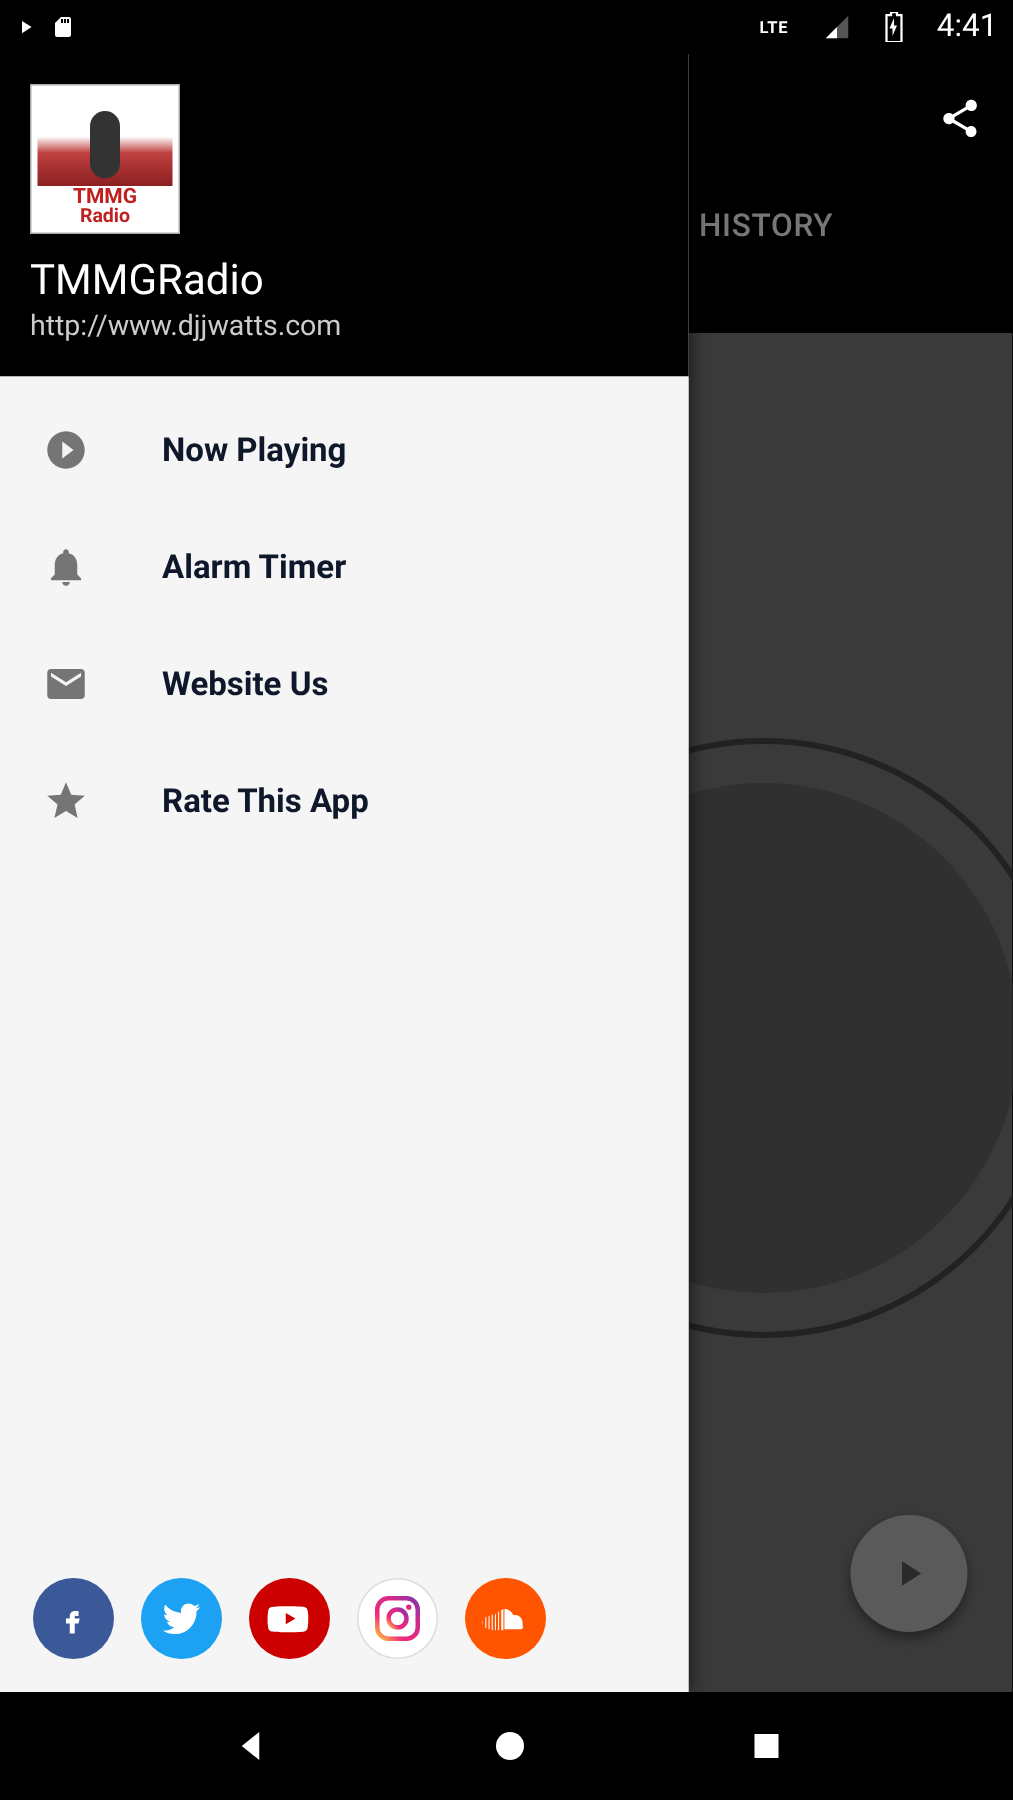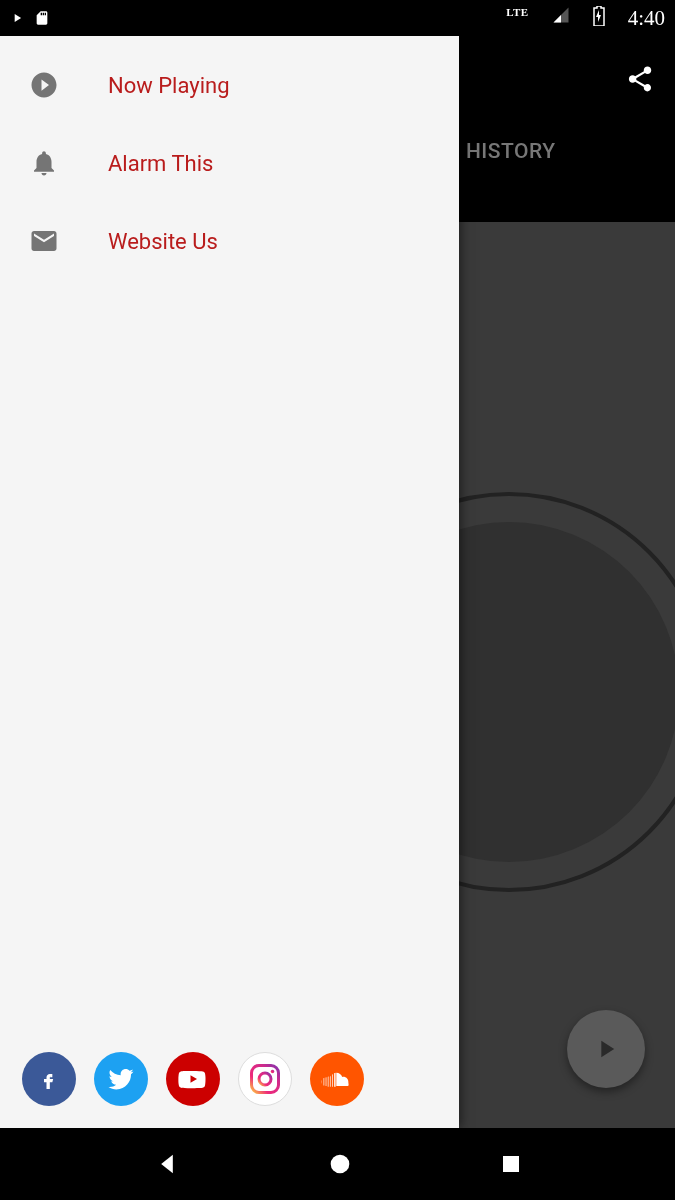--- a/index.html
+++ b/index.html
@@ -16,21 +16,21 @@
     .status-bar {
       height: 36px;
       background: #000;
       display: flex;
       align-items: center;
       justify-content: space-between;
       padding: 0 10px;
       color: #fff;
     }
     .status-left { display: flex; gap: 10px; align-items: center; }
-    .status-right { display: flex; gap: 23px; font-size: 20px; font-family: Liberation Serif, serif; }
+    .status-right { display: flex; gap: 23px; align-items: center; font-size: 20px; }
     .lte-text { font-size: 11px; font-weight: bold; letter-spacing: 0.5px; }
     .clock-text { font-size: 21px; font-weight: 400; }
     
     
     .bg-content {
       position: absolute;
       top: 36px;
       left: 0;
       right: 0;
       bottom: 72px;
@@ -166,23 +166,23 @@
     }
     .nav-icon {
       width: 32px;
       height: 32px;
       display: flex;
       align-items: center;
       justify-content: center;
       margin-right: 48px;
     }
     .nav-label {
-      color: #b91c1c;
+      color: #0f172a;
       font-size: 22px;
-      font-weight: 400;
+      font-weight: 700;
     }
     
     .social-row {
       display: flex;
       gap: 18px;
       padding: 22px;
       background: #f5f5f5;
     }
     .social-icon {
       width: 54px;
@@ -238,21 +238,21 @@
           <path d="M2 22h20V2z" fill="#555"></path>
           <path d="M2 22h10V12z" fill="#fff"></path>
         </svg>
     </span>
     <span>
       <svg width="12" height="20" viewBox="0 0 12 20" fill="#fff">
           <path d="M4 0h4v2h3v18H1V2h3V0z" fill="none" stroke="#fff" stroke-width="1.5"></path>
           <path d="M6 4l-3 7h2v5l3-7H6z" fill="#fff"></path>
         </svg>
     </span>
-    <span class="clock-text">4:40</span>
+    <span class="clock-text">4:41</span>
   </div>
 </div>
 
 <div class="bg-content">
   <div class="bg-header">
     <span>
       <svg width="30" height="30" viewBox="0 0 24 24" fill="#fff">
           <path d="M18 16c-.8 0-1.5.3-2 .8l-7-4.1c0-.2.1-.5.1-.7s0-.5-.1-.7l7-4.1c.5.5 1.2.8 2 .8 1.7 0 3-1.3 3-3s-1.3-3-3-3-3 1.3-3 3c0 .2 0 .5.1.7l-7 4.1c-.5-.5-1.2-.8-2-.8-1.7 0-3 1.3-3 3s1.3 3 3 3c.8 0 1.5-.3 2-.8l7 4.1c0 .2-.1.4-.1.7 0 1.6 1.3 2.9 2.9 2.9s2.9-1.3 2.9-2.9-1.1-3-2.8-3z"></path>
         </svg>
     </span>
@@ -265,45 +265,64 @@
     <div class="bg-circle"></div>
     <div class="fab">
       <svg width="28" height="28" viewBox="0 0 24 24" fill="#2a2a2a">
           <path d="M8 5v14l11-7z"></path>
         </svg>
     </div>
   </div>
 </div>
 
 <div class="drawer">
+  <div class="drawer-header">
+    <div class="logo">
+      <div class="logo-waves">
+          <div class="logo-speaker"></div>
+        </div>
+      <div class="logo-text1">TMMG</div>
+      <div class="logo-text2">Radio</div>
+    </div>
+    <div class="drawer-title">TMMGRadio</div>
+    <div class="drawer-url">http://www.djjwatts.com</div>
+  </div>
 
   <div class="nav-list">
     <div class="nav-item">
       <span class="nav-icon">
         <svg width="30" height="30" viewBox="0 0 24 24" fill="#757575">
             <path d="M12 2C6.5 2 2 6.5 2 12s4.5 10 10 10 10-4.5 10-10S17.5 2 12 2zm-2 14.5v-9l6 4.5-6 4.5z"></path>
           </svg>
       </span>
       <span class="nav-label">Now Playing</span>
     </div>
     <div class="nav-item">
       <span class="nav-icon">
         <svg width="30" height="30" viewBox="0 0 24 24" fill="#757575">
             <path d="M12 22c1.1 0 2-.9 2-2h-4c0 1.1.9 2 2 2zm6-6v-5c0-3.1-1.6-5.6-4.5-6.3V4c0-.8-.7-1.5-1.5-1.5S10.5 3.2 10.5 4v.7C7.6 5.4 6 7.9 6 11v5l-2 2v1h16v-1l-2-2z"></path>
           </svg>
       </span>
-      <span class="nav-label">Alarm This</span>
+      <span class="nav-label">Alarm Timer</span>
     </div>
     <div class="nav-item">
       <span class="nav-icon">
         <svg width="30" height="30" viewBox="0 0 24 24" fill="#757575">
             <path d="M20 4H4c-1.1 0-2 .9-2 2v12c0 1.1.9 2 2 2h16c1.1 0 2-.9 2-2V6c0-1.1-.9-2-2-2zm0 4l-8 5-8-5V6l8 5 8-5v2z"></path>
           </svg>
       </span>
       <span class="nav-label">Website Us</span>
+    </div>
+    <div class="nav-item">
+      <span class="nav-icon">
+        <svg width="30" height="30" viewBox="0 0 24 24" fill="#757575">
+            <path d="M12 17.3L18.2 21l-1.6-7.1L22 9.2l-7.2-.6L12 2 9.2 8.6 2 9.2l5.5 4.7L5.8 21z"></path>
+          </svg>
+      </span>
+      <span class="nav-label">Rate This App</span>
     </div>
   </div>
 
   <div class="social-row">
     <div class="social-icon social-fb">
       <svg width="20" height="36" viewBox="0 0 24 24" fill="#fff">
           <path d="M13 8h3V4h-3c-2.2 0-4 1.8-4 4v2H6v4h3v8h4v-8h3l1-4h-4V8c0-.5.5-1 1-1z" transform="translate(0 2)"></path>
         </svg>
     </div>
     <div class="social-icon social-tw">

